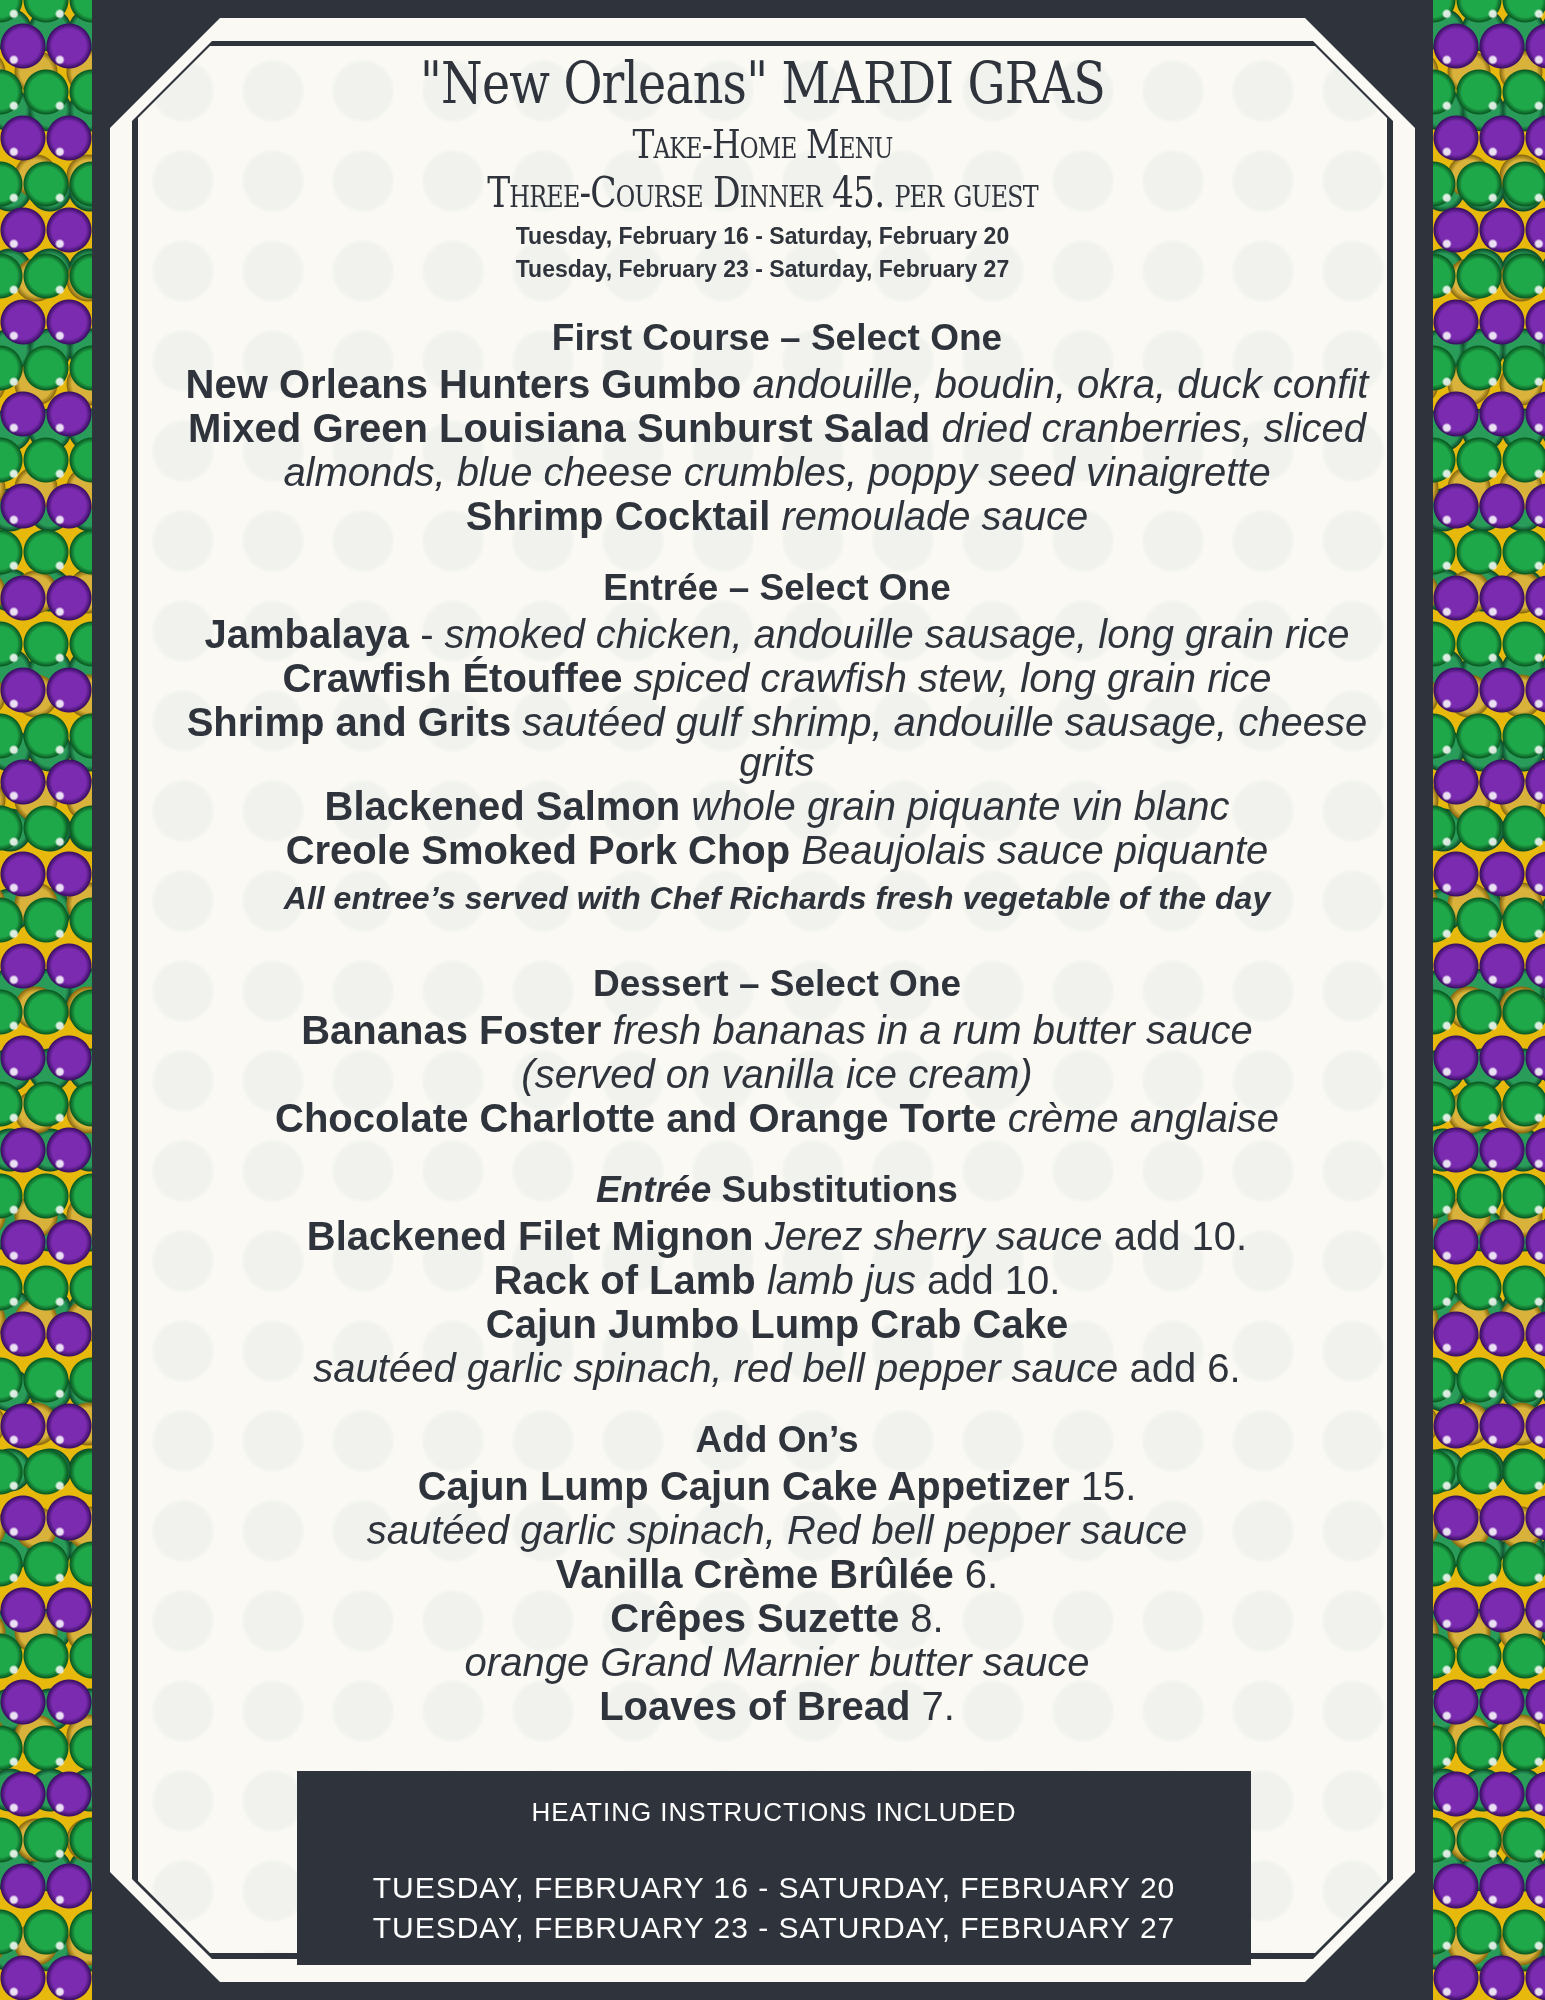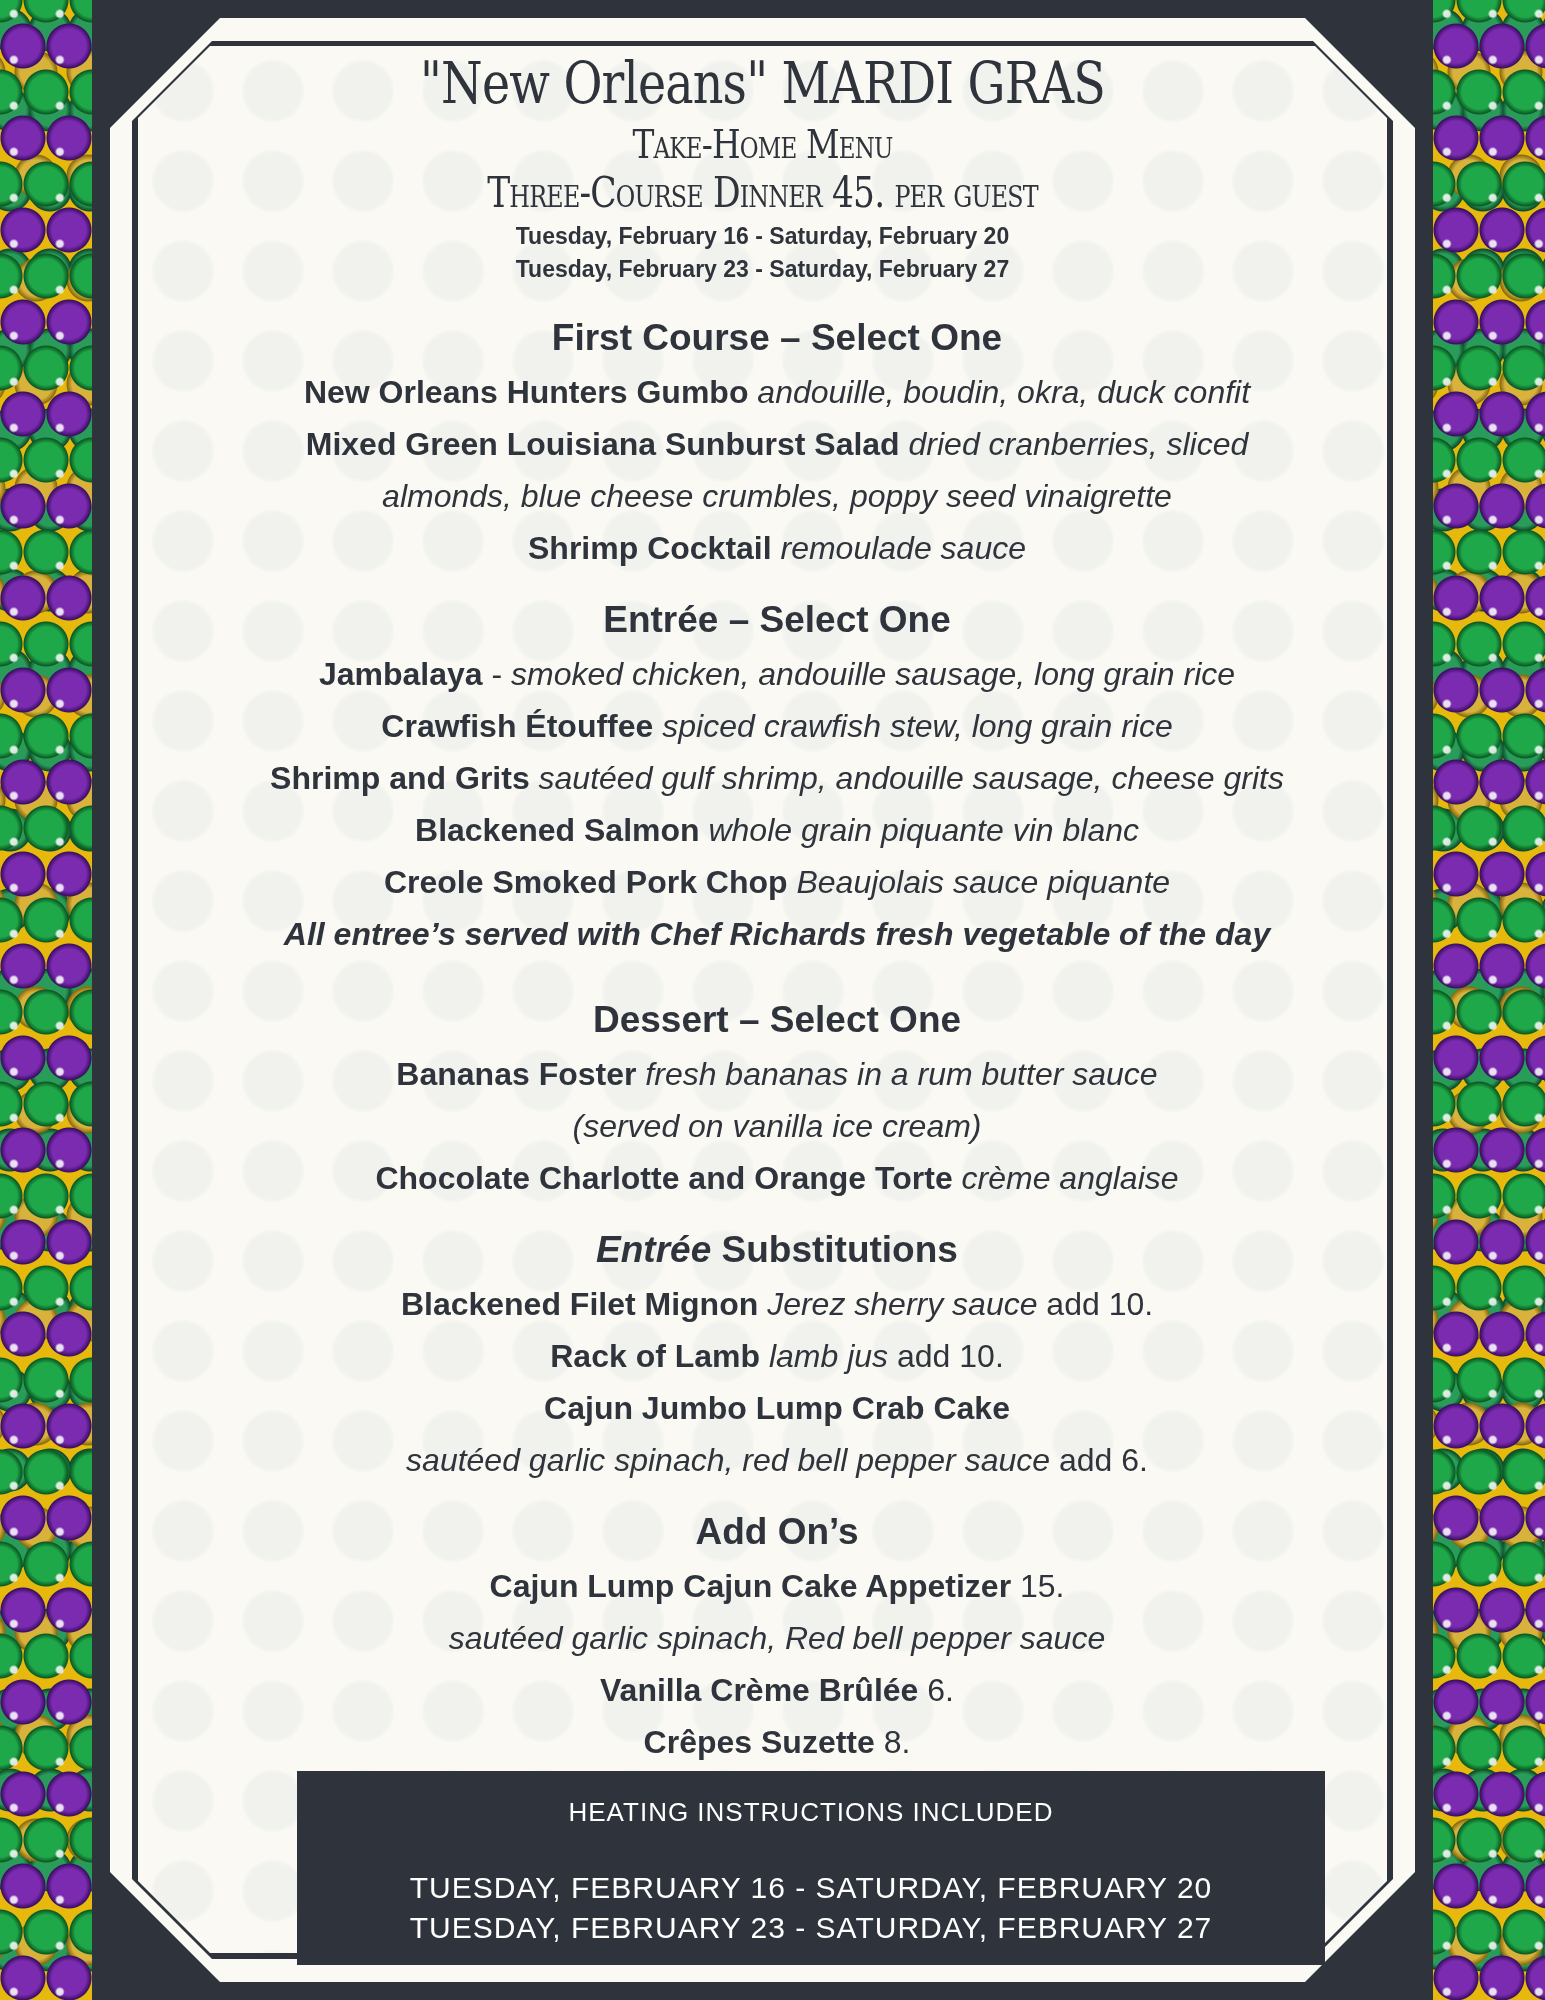--- a/index.html
+++ b/index.html
@@ -26,25 +26,25 @@
       radial-gradient(circle at 50% 50%, rgba(170,190,200,.12) 0 28px, transparent 32px);
     background-size:90px 90px;}
   .content{position:absolute;left:138px;top:46px;width:1249px;text-align:center;color:#2f343c;}
   .title{font-family:"DejaVu Serif","Liberation Serif",serif;font-weight:normal;margin:0;line-height:1;letter-spacing:-1px;}
   .t1{font-size:58px;margin-top:8px;transform:scaleX(.82);}
   .t2{font-size:40px;margin-top:12px;font-variant:small-caps;transform:scaleX(.82);}
   .t3{font-size:42px;margin-top:8px;font-variant:small-caps;transform:scaleX(.82);}
   .dates-top{font-weight:bold;font-size:23px;line-height:33px;margin-top:6px;}
   .section{margin-top:30px;padding-left:29px;}
   .section h2{font-size:37px;font-weight:bold;margin:0 0 2px 0;line-height:44px;}
-  .line{font-size:32px;line-height:40px;margin:12px;}
+  .line{font-size:40px;line-height:40px;margin:4px;}
   .line b{font-weight:bold;}
   .line i{font-style:italic;}
   .note{font-size:32px;font-weight:bold;font-style:italic;line-height:40px;margin-top:8px;}
-  .heating{position:absolute;left:297px;top:1771px;width:1028px;height:194px;background:#2f343c;color:#fff;text-align:center;}
+  .heating{position:absolute;left:297px;top:1771px;width:954px;height:194px;background:#2f343c;color:#fff;text-align:center;}
   .heating .h1{font-size:26px;letter-spacing:1px;margin-top:26px;}
   .heating .d{font-size:30px;letter-spacing:1px;line-height:40px;}
   .heating .dwrap{margin-top:40px;}
 </style>
 </head>
 <body>
 
 <div class="beads left"></div>
 <div class="beads right"></div>
 <div class="frame-outer"></div>

